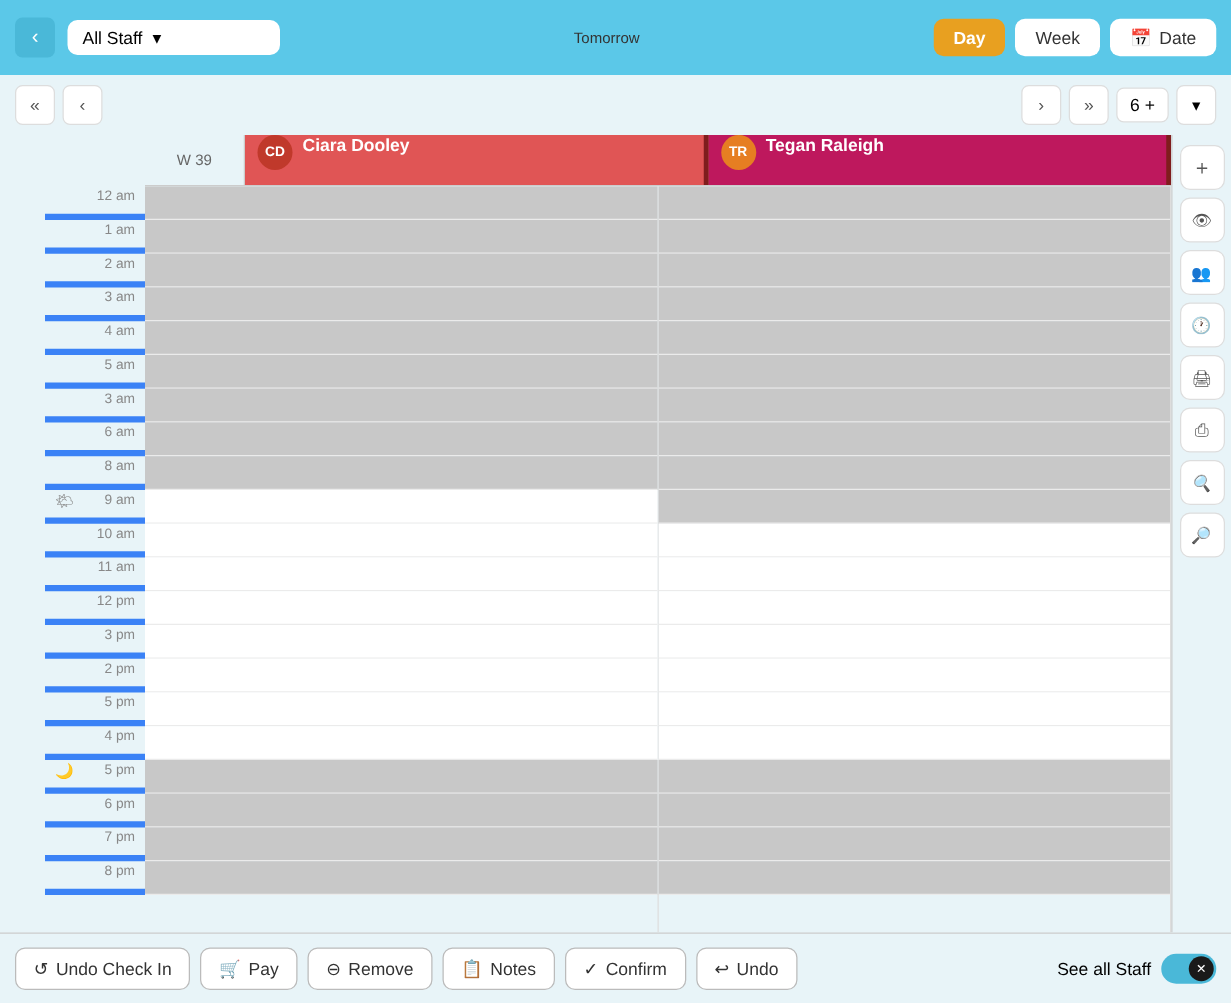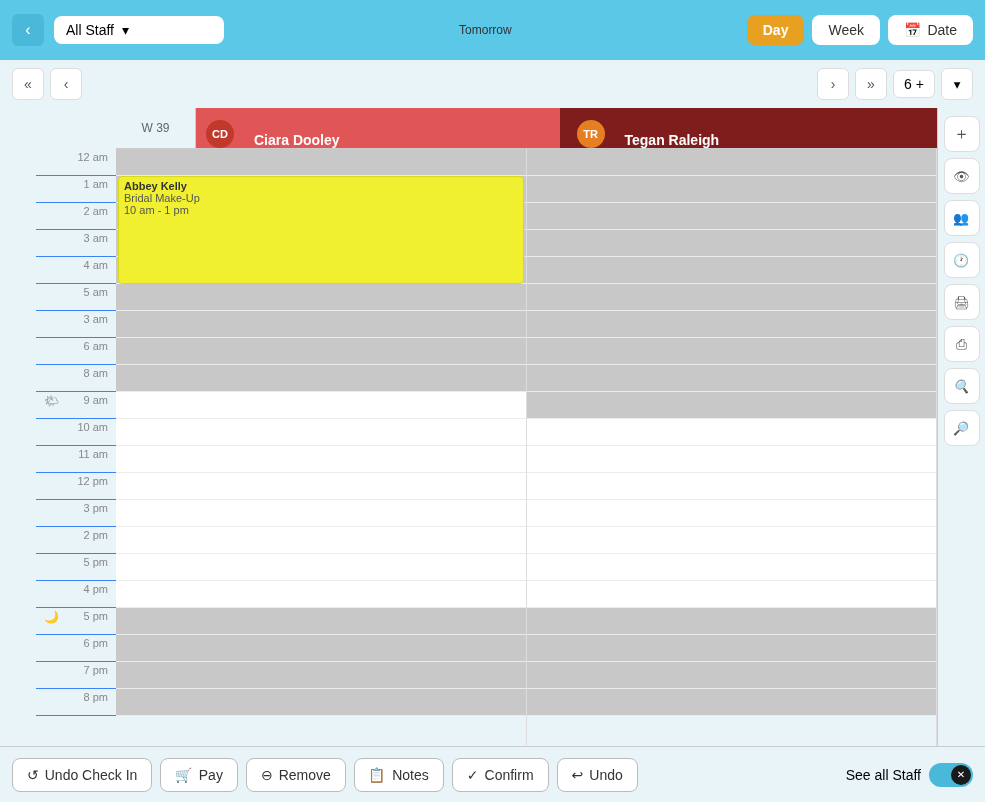--- a/index.html
+++ b/index.html
@@ -108,36 +108,36 @@
       padding-left: 36px;
     }
     .time-slot {
       height: 27px;
       display: flex;
       align-items: flex-start;
       justify-content: flex-end;
       padding-right: 8px;
       font-size: 11px;
       color: #888;
-      border-bottom: 1px solid #3b82f6;
+      border-bottom: 5px solid #3b82f6;
       padding-top: 2px;
       position: relative;
     }
     .time-slot.has-icon { }
     .time-icon { position: absolute; left: 8px; top: 2px; font-size: 12px; }
     .staff-col-header {
       flex: 1;
       display: flex;
-      align-items: flex-end;
+      align-items: flex-start;
       padding: 0 10px;
-      gap: 20px;
-      border-right: 7px solid #7f1d1d;
+      gap: 8px;
+      border-right: 4px solid #7f1d1d;
     }
     .staff-col-header.red { background: #e05555; color: white; }
-    .staff-col-header.orange { background: #7f1d1d; color: white; }
+    .staff-col-header.orange { background: #be185d; color: white; }
     .staff-name { font-size: 14px; font-weight: 600; }
 
     
     .calendar-body {
       flex: 1;
       display: flex;
       overflow-y: auto;
       overflow-x: hidden;
     }
     .calendar-body::-webkit-scrollbar { width: 8px; }
@@ -365,25 +365,20 @@
           <div class="grid-cell white" style="height:27px;"></div>
           <div class="grid-cell white" style="height:27px;"></div>
           <div class="grid-cell white" style="height:27px;"></div>
           <div class="grid-cell white" style="height:27px;"></div>
 
           <div class="grid-cell grey" style="height:27px;"></div>
           <div class="grid-cell grey" style="height:27px;"></div>
           <div class="grid-cell grey" style="height:27px;"></div>
           <div class="grid-cell grey" style="height:27px;"></div>
 
-          <div class="appointment" style="top: 27px; height: 108px;">
-            <div class="apt-name">Abbey Kelly</div>
-            <div class="apt-service">Bridal Make-Up</div>
-            <div class="apt-time">10 am - 1 pm</div>
-          </div>
         </div>
 
         <div class="staff-column" style="position:relative;">
           <div class="grid-cell grey" style="height:27px;"></div>
           <div class="grid-cell grey" style="height:27px;"></div>
           <div class="grid-cell grey" style="height:27px;"></div>
           <div class="grid-cell grey" style="height:27px;"></div>
           <div class="grid-cell grey" style="height:27px;"></div>
           <div class="grid-cell grey" style="height:27px;"></div>
           <div class="grid-cell grey" style="height:27px;"></div>

